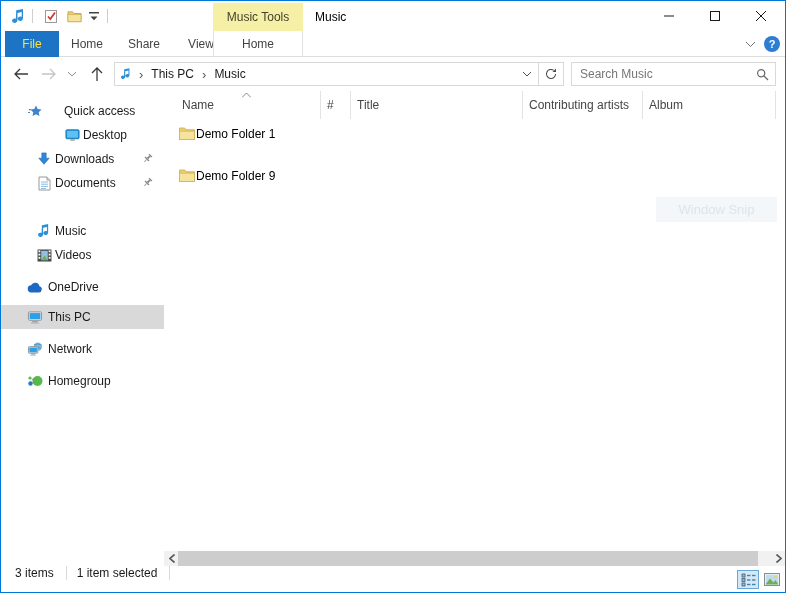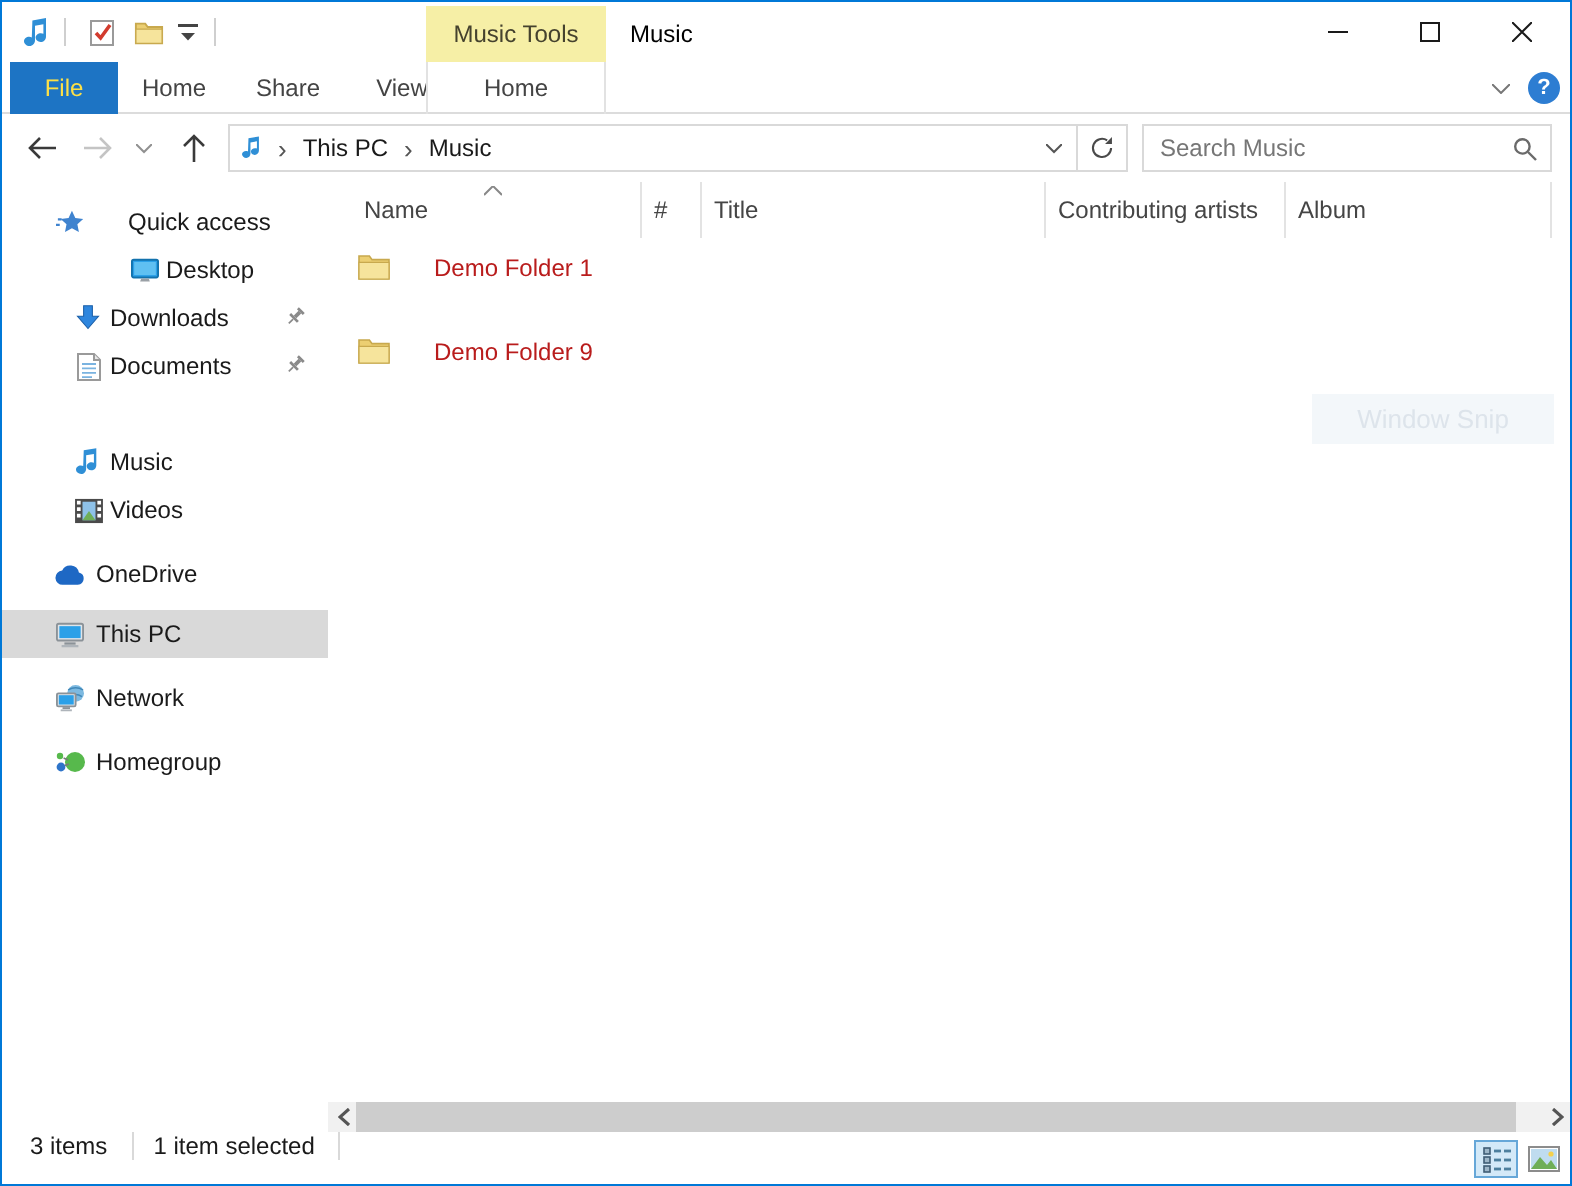--- a/index.html
+++ b/index.html
@@ -44,21 +44,21 @@
   .sb-icon{position:absolute;width:16px;height:16px;display:flex;align-items:center;justify-content:center;}
   .sb-label{position:absolute;white-space:nowrap;}
   .sb-pin{position:absolute;left:141px;width:12px;height:12px;}
 
   
   .main{left:163px;top:90px;width:623px;height:460px;background:#fff;}
   .hdr-cell{position:absolute;top:0;height:28px;box-sizing:border-box;border-right:1px solid #e3e3e3;color:#454545;display:flex;align-items:center;padding-left:6px;}
   .sortmark{position:absolute;top:2px;color:#777;}
   .filerow{position:absolute;left:10px;width:599px;height:21px;display:flex;align-items:center;box-sizing:border-box;border:1px solid transparent;}
   .filerow.selected{background:#cce8ff;border:1px solid #90c8f0;}
-  .filerow .fname{margin-left:22px;color:#b91c1c;}
+  .filerow .fname{margin-left:1px;color:#000000;}
   .snip-ghost{position:absolute;left:492px;top:106px;width:121px;height:25px;background:#f3f7fa;color:#dde4eb;display:flex;align-items:center;justify-content:center;font-size:13px;}
 
   
   .hscroll{left:163px;top:550px;width:622px;height:15px;background:#f1f1f1;}
   .hs-arrow{position:absolute;top:0;width:15px;height:15px;display:flex;align-items:center;justify-content:center;}
   .hs-thumb{position:absolute;left:14px;top:0;width:580px;height:15px;background:#cdcdcd;}
 
   
   .statusbar{left:0;top:565px;width:100%;height:27px;background:#fff;display:flex;}
   .st-sep{width:1px;height:14px;background:#d9d9d9;}

